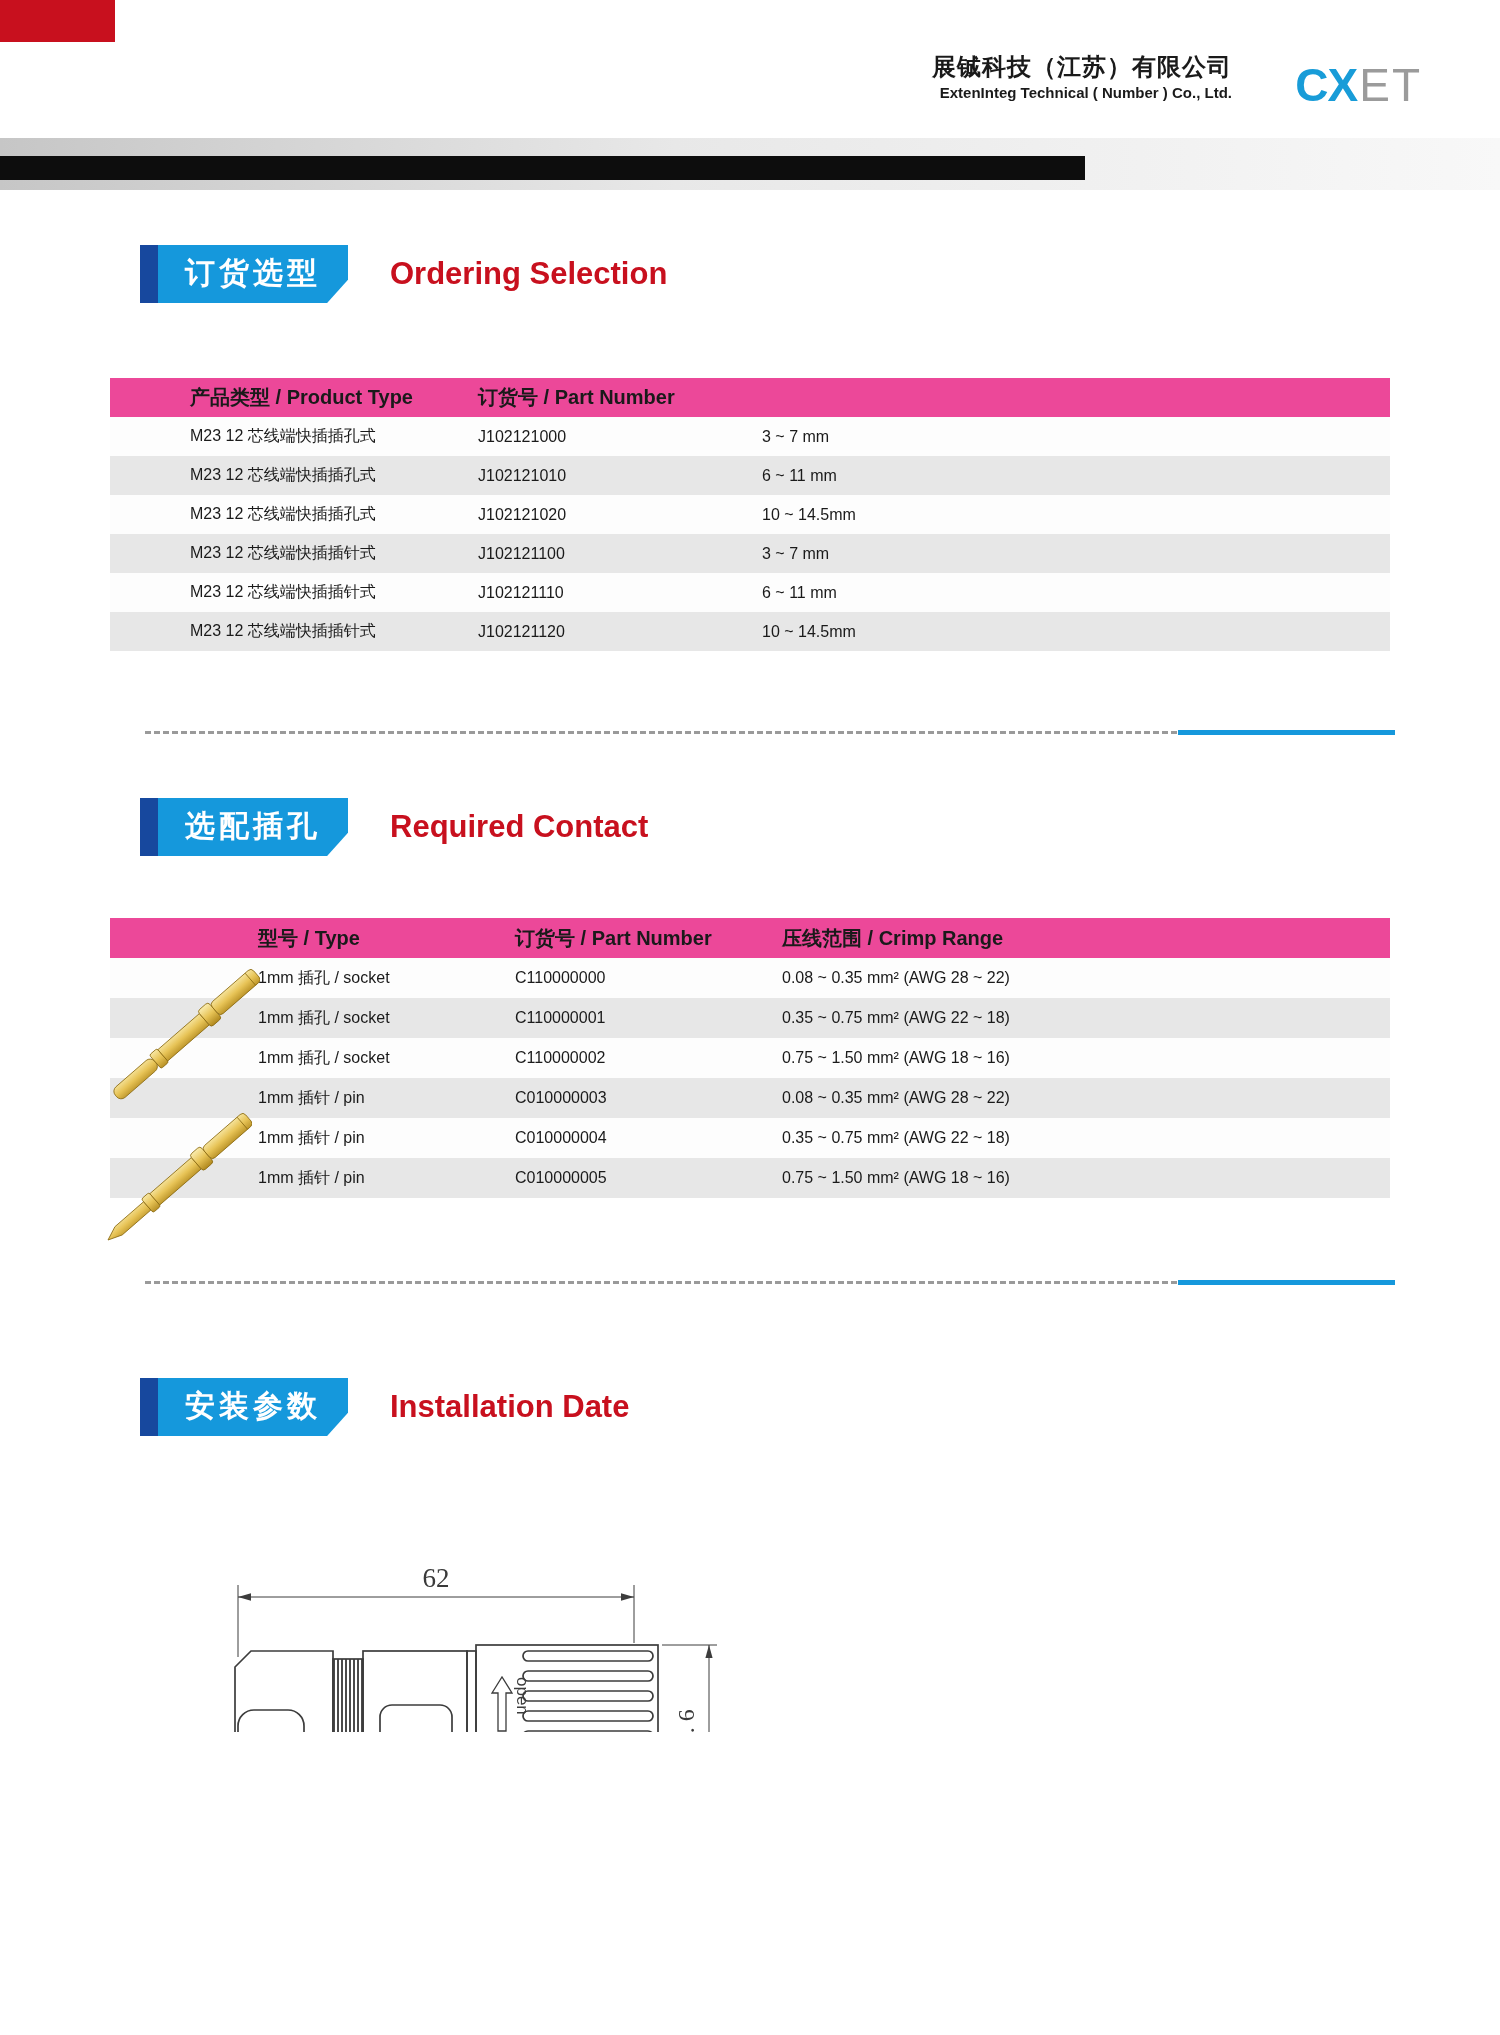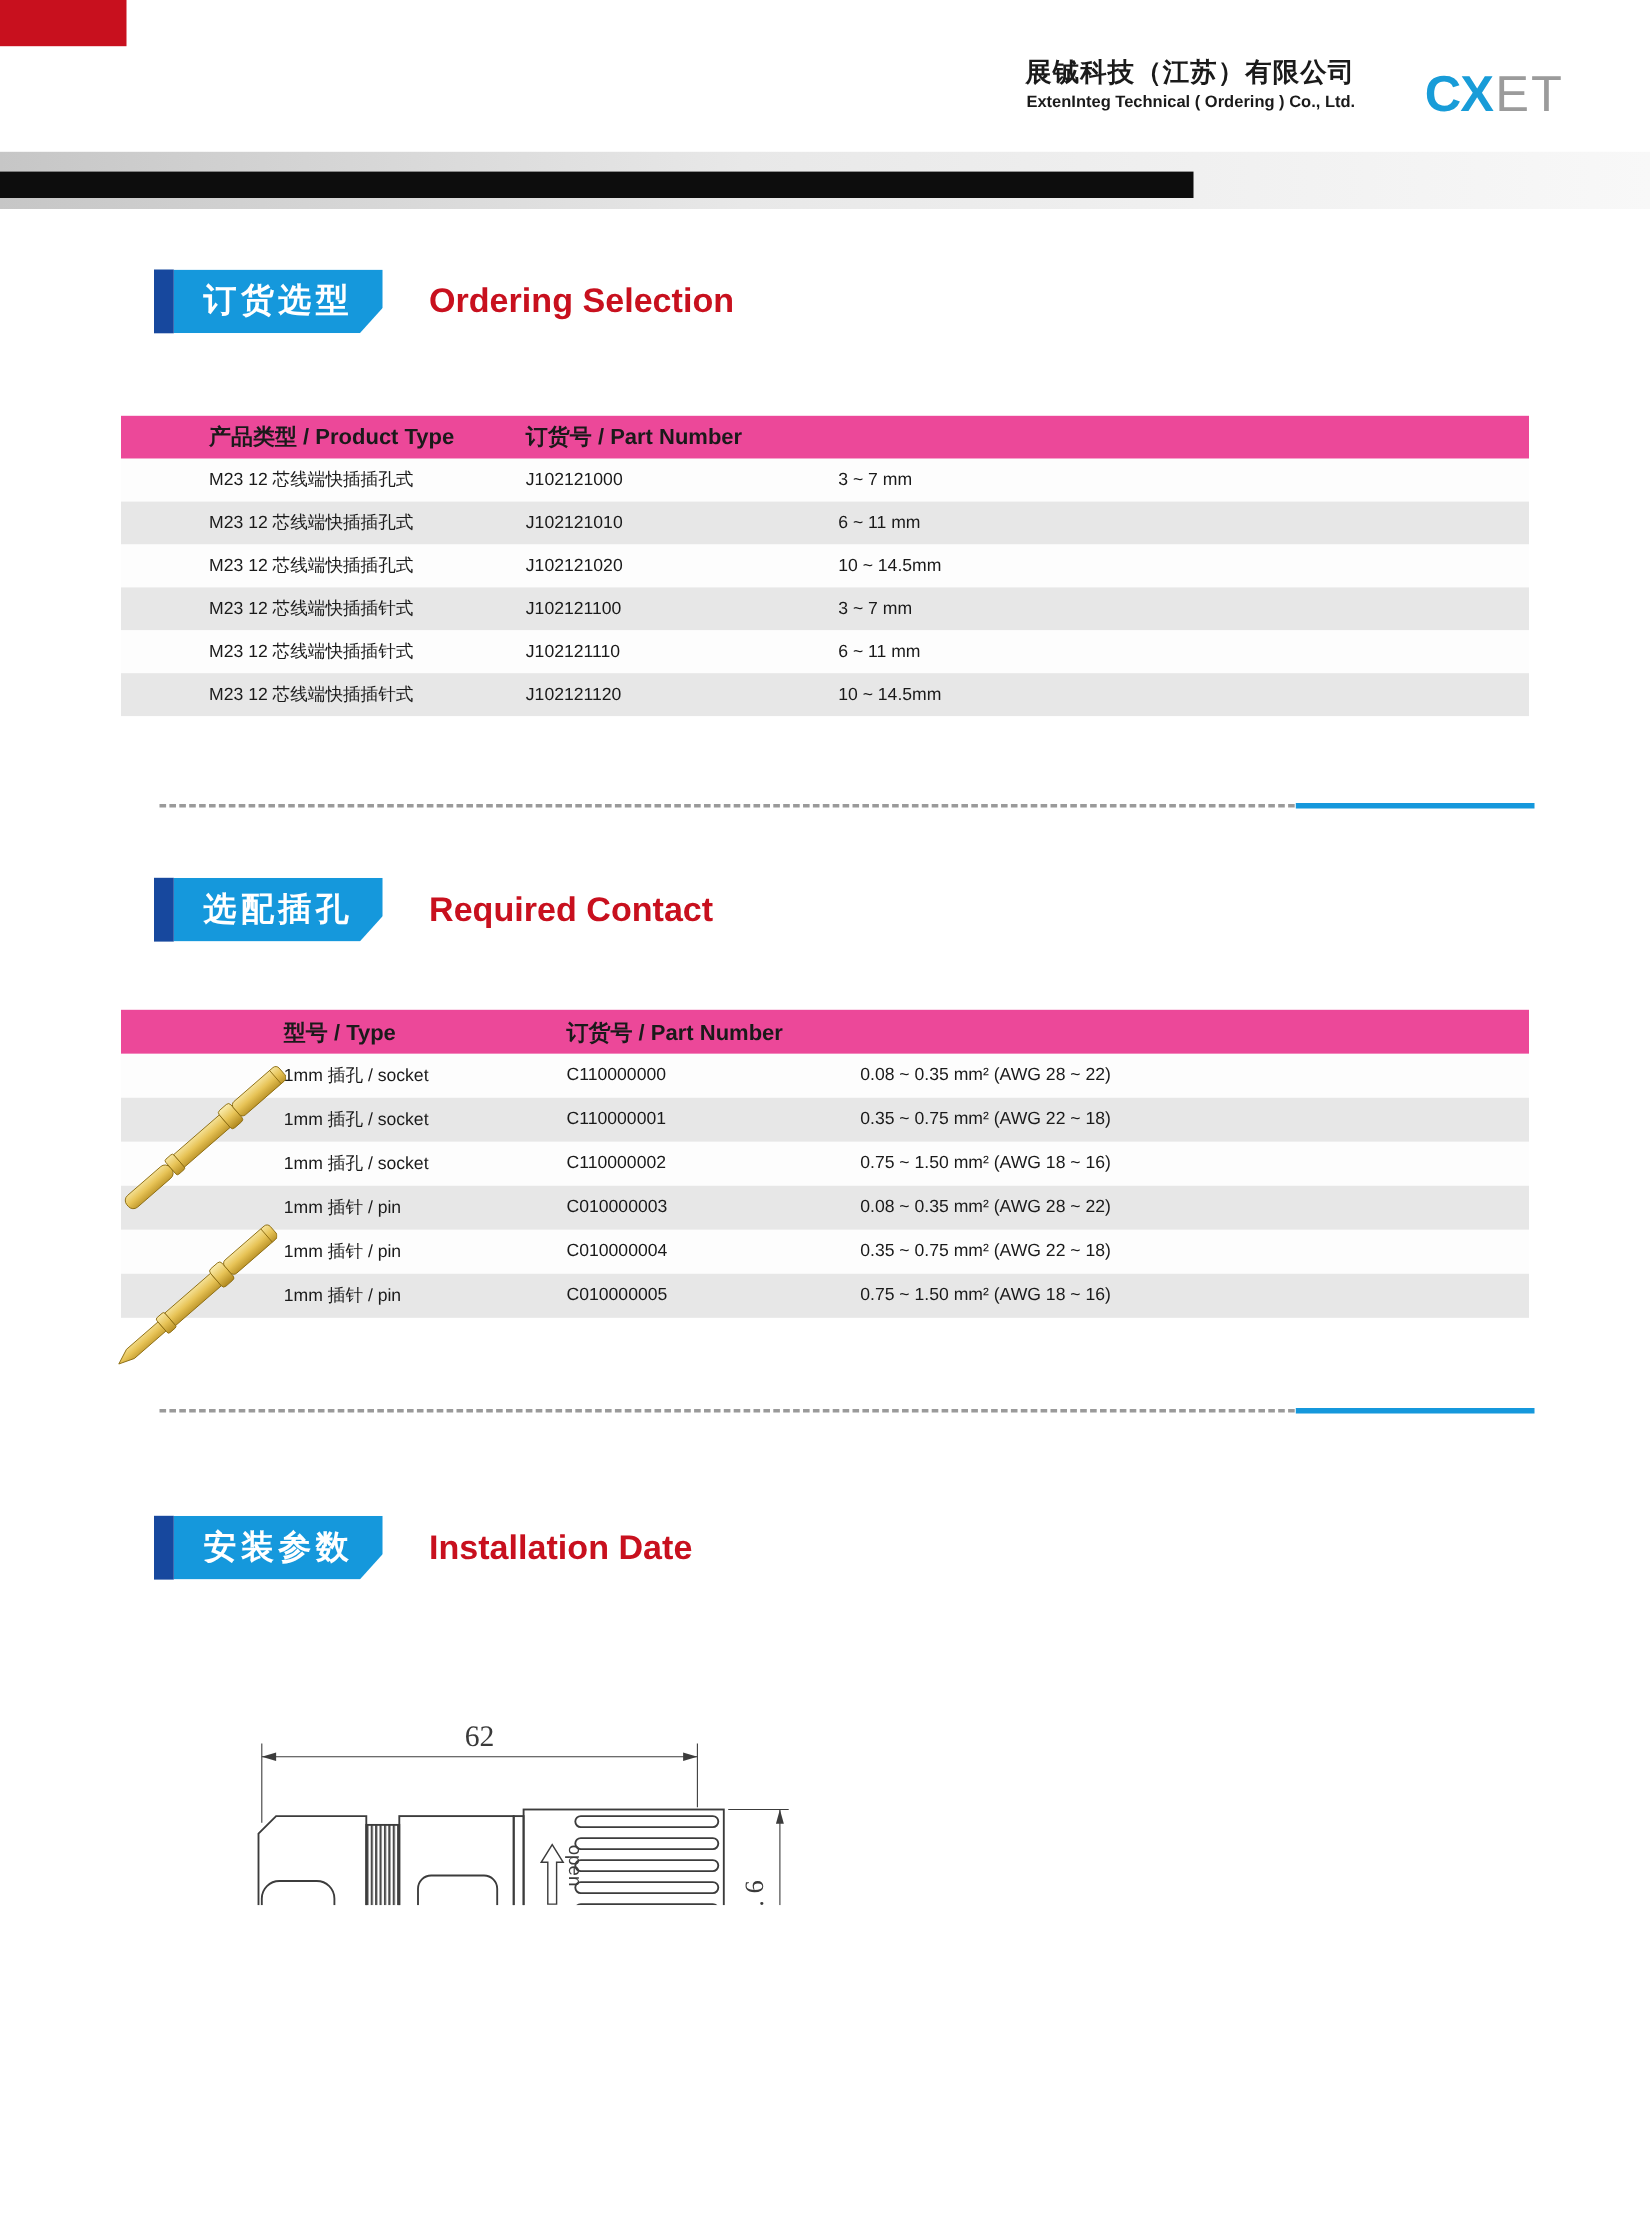--- a/index.html
+++ b/index.html
@@ -60,21 +60,21 @@
   .page-red{position:absolute;left:1390px;top:1984px;width:110px;height:13px;background:var(--brand-red,#e60012);}
 </style>
 </head>
 <body>
 
 <div class="page">
 
   <div class="corner-red"></div>
   <div class="company">
     <div class="company-cn">展铖科技（江苏）有限公司</div>
-    <div class="company-en">ExtenInteg Technical ( Ordering ) Co., Ltd.</div>
+    <div class="company-en">ExtenInteg Technical ( Number ) Co., Ltd.</div>
   </div>
   <div class="logo">
     <span class="logo-cx">CX</span><span class="logo-et">ET</span>
   </div>
   <div class="grad-band"></div>
   <div class="black-bar"></div>
 
   <div class="sec" style="top:245px">
     <div class="badge-dark"></div>
     <div class="badge">
@@ -128,20 +128,21 @@
     <div class="badge">
       <span>选配插孔</span>
     </div>
     <div class="sec-title">Required Contact</div>
   </div>
 
   <div class="tbl t2" style="top:918px">
     <div class="trow head">
       <div class="c1">型号 / Type</div>
       <div class="c2">订货号 / Part Number</div>
+      <div class="c3">压线范围 / Crimp Range</div>
     </div>
     <div class="trow odd">
       <div class="c1">1mm 插孔 / socket</div>
       <div class="c2">C110000000</div>
       <div class="c3">0.08 ~ 0.35 mm² (AWG 28 ~ 22)</div>
     </div>
     <div class="trow even">
       <div class="c1">1mm 插孔 / socket</div>
       <div class="c2">C110000001</div>
       <div class="c3">0.35 ~ 0.75 mm² (AWG 22 ~ 18)</div>

